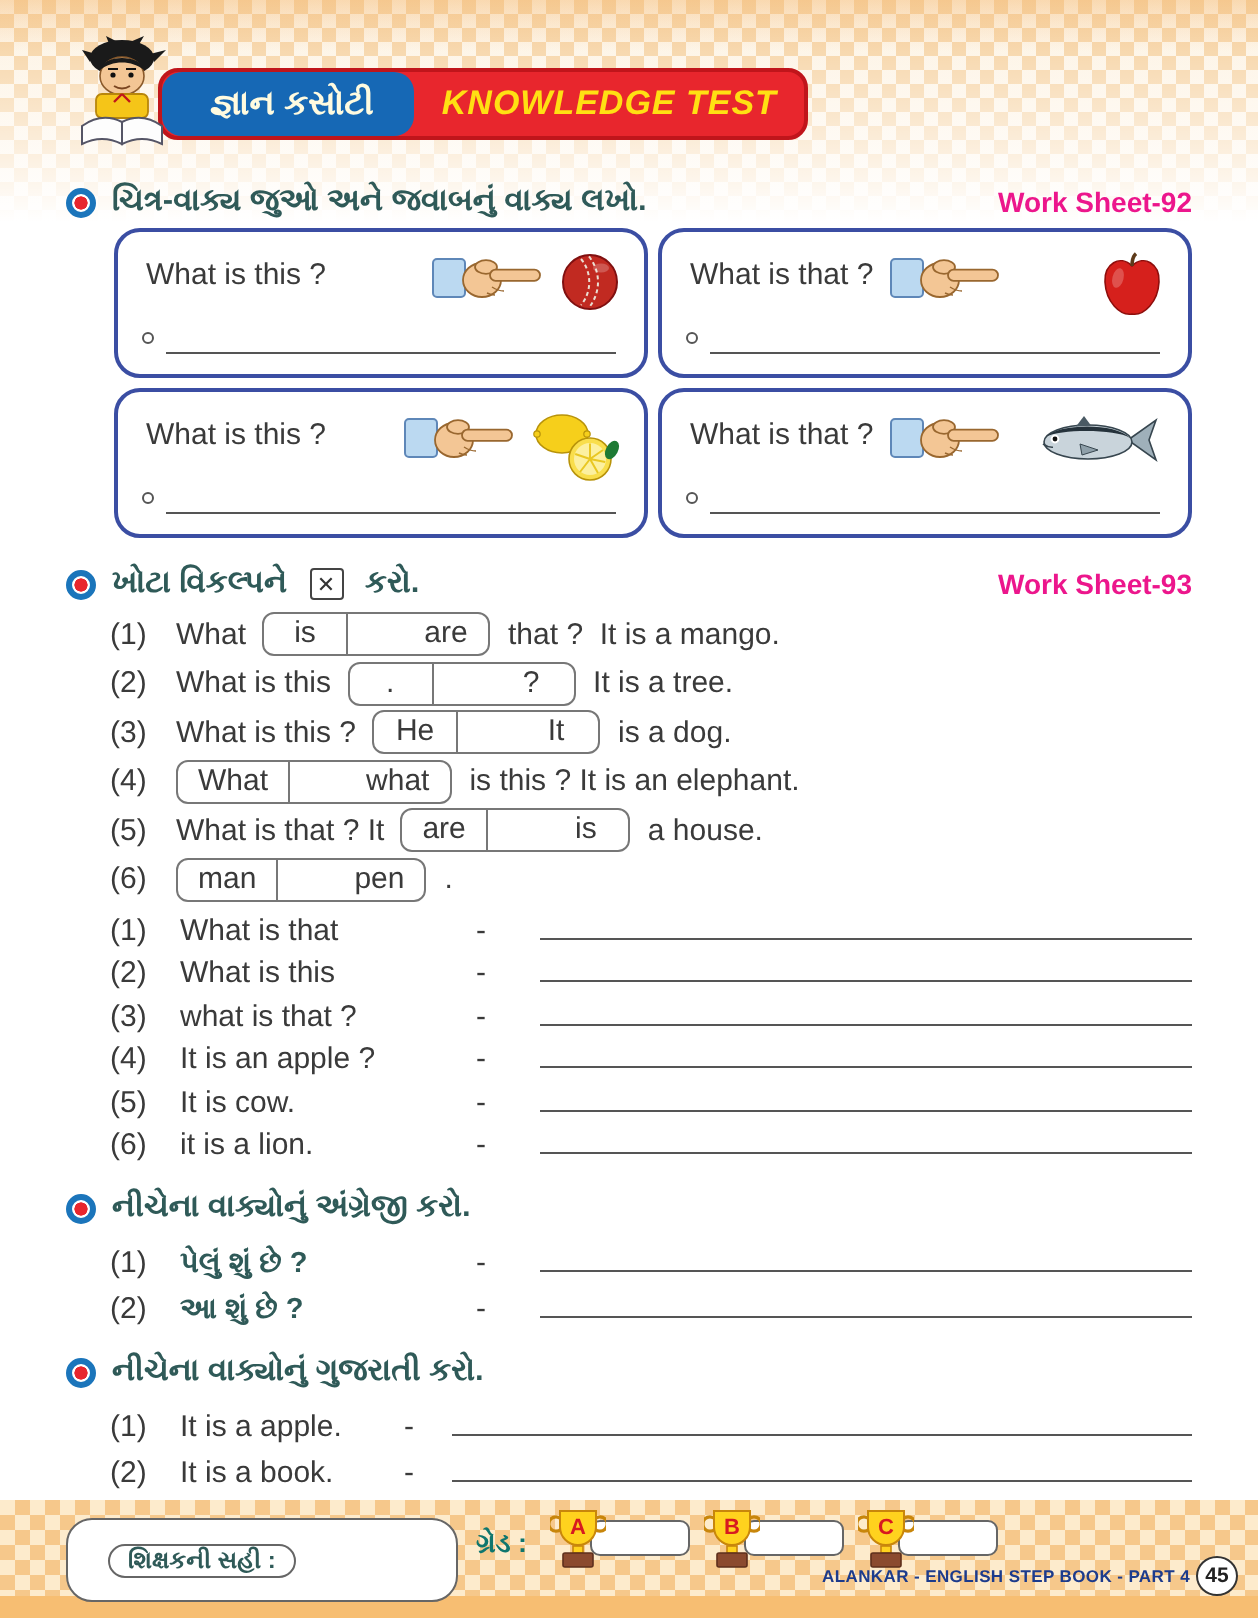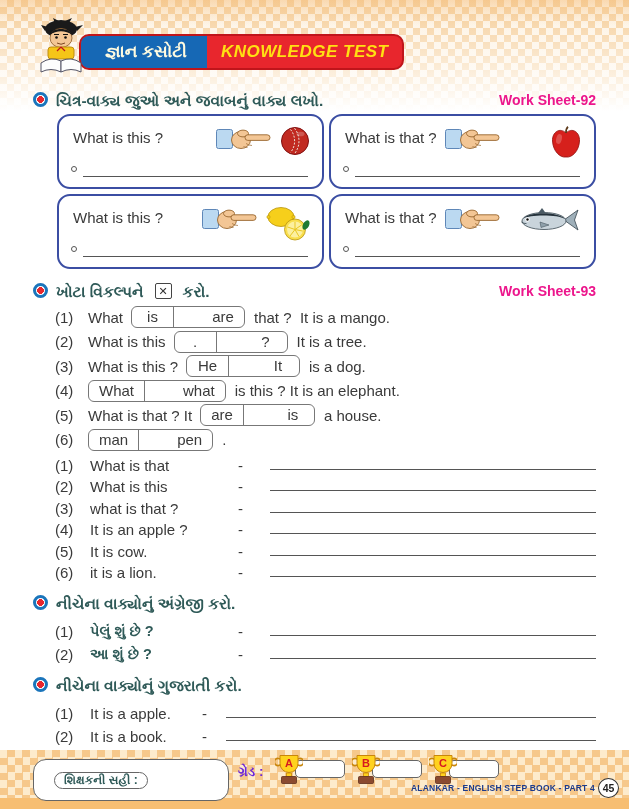--- a/index.html
+++ b/index.html
@@ -24,27 +24,27 @@
     background-size:15px 15px;
   }
   .bottom-strip { position:absolute; left:0; right:0; bottom:0; height:11px; background:#F7BE72; z-index:0; }
 
   .content { position:absolute; top:26px; left:33px; right:33px; z-index:2; }
 
   
   .header-row { display:flex; align-items:center; height:52px; margin-bottom:6px; }
   .mascot { position:relative; z-index:3; margin-right:-12px; margin-top:-6px; }
   .banner { display:flex; align-items:stretch; background:#E8262D; border:2px solid #C0151B; border-radius:10px; height:36px; overflow:hidden; }
-  .banner-blue { background:#1668B5; border-radius:0; display:flex; align-items:center; padding:0 20px 0 24px; }
+  .banner-blue { background:#1668B5; border-radius:10px; display:flex; align-items:center; padding:0 20px 0 24px; }
   .banner-blue span { color:#FFFBE0; font-weight:bold; font-size:17px; }
   .banner-red { display:flex; align-items:center; padding:0 14px; }
   .banner-red span { color:#FFE013; font-weight:800; font-style:italic; font-size:17px; letter-spacing:.5px; }
 
   
-  .sec-head { display:flex; gap:8px; margin-top:14px; margin-bottom:4px; }
+  .sec-head { display:flex; align-items:center; gap:8px; margin-top:14px; margin-bottom:4px; }
   .bullet { flex:none; width:15px; height:15px; border:3px solid #1B75BB; border-radius:50%;
             background:radial-gradient(circle,#E8262D 0 3.2px,#fff 3.4px); }
   .guj-head { color:#2F5A58; font-weight:bold; font-size:15.5px; }
   .ws-label { margin-left:auto; color:#EC168C; font-weight:bold; font-size:14px; }
   .xbox { display:inline-flex; align-items:center; justify-content:center; width:17px; height:16px;
           border:1.6px solid #444; border-radius:2px; font-size:11px; font-weight:bold; color:#333; margin:0 3px; }
 
   
   .boxes { display:grid; grid-template-columns:1fr 1fr; gap:5px; margin:2px 0 4px 24px; }
   .pbox { position:relative; height:75px; background:#fff; border:2.5px solid #3B4EA3; border-radius:13px; padding:10px 12px 0 14px; }
@@ -73,21 +73,21 @@
   .fix-item .dash { width:32px; flex:none; text-align:left; }
   .fix-item .line { flex:1; border-bottom:1.4px solid #555; height:1px; margin-bottom:4px; }
   .tr-item { height:23px; }
   .guj-txt { color:#2F5A58; font-weight:bold; font-size:14.5px; }
 
   
   .footer { position:absolute; left:0; right:0; bottom:14px; height:42px; z-index:3; }
   .sign-box { position:absolute; left:33px; top:6px; width:196px; height:24px; background:#fff;
               border:1.3px solid #666; border-radius:13px; display:flex; align-items:center; padding:20px; }
   .sign-pill { border:1.2px solid #666; border-radius:10px; padding:0 9px 1px; font-size:12px; font-weight:bold; color:#2F5A58; background:#fff; white-space:nowrap; }
-  .grade-label { position:absolute; left:238px; top:11px; font-size:13.5px; font-weight:bold; color:#6d28d9; }
+  .grade-label { position:absolute; left:238px; top:11px; font-size:13.5px; font-weight:bold; color:#0f766e; }
   .trophy-group { position:absolute; top:0px; width:72px; height:36px; }
   .trophy-group .slot { position:absolute; left:20px; top:7px; width:50px; height:18px; background:#fff; border:1.3px solid #666; border-radius:5px; }
   .trophy-group svg { position:absolute; left:0; top:0; }
   .tg-a { left:275px; } .tg-b { left:352px; } .tg-c { left:429px; }
   .book-title { position:absolute; right:34px; bottom:2px; font-size:8.5px; font-weight:bold; color:#1C3B8C; letter-spacing:.2px; }
   .page-circle { position:absolute; right:10px; bottom:-3px; width:21px; height:20px; border:1.6px solid #333; border-radius:50%;
                  background:#fff; display:flex; align-items:center; justify-content:center; font-size:10.5px; font-weight:bold; color:#222; }
 </style>
 </head>
 <body>

